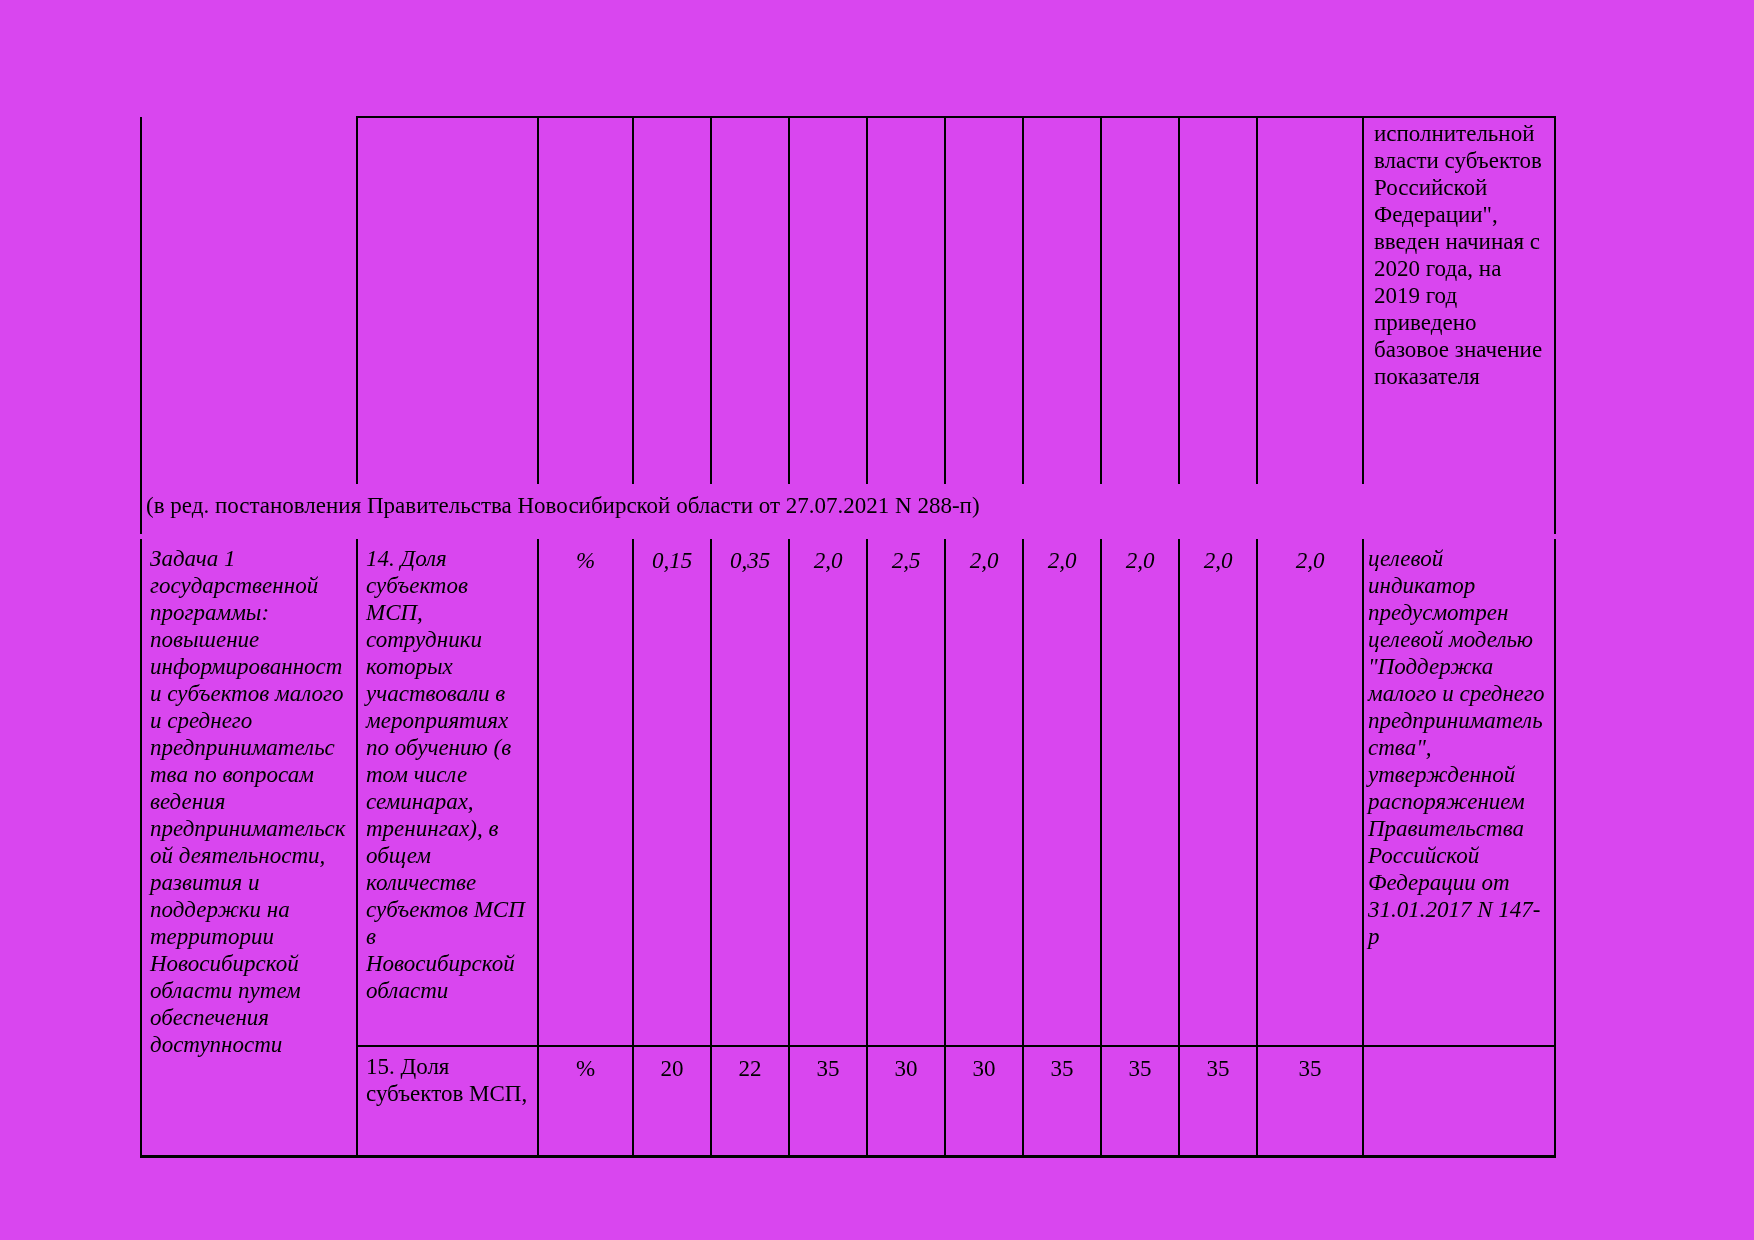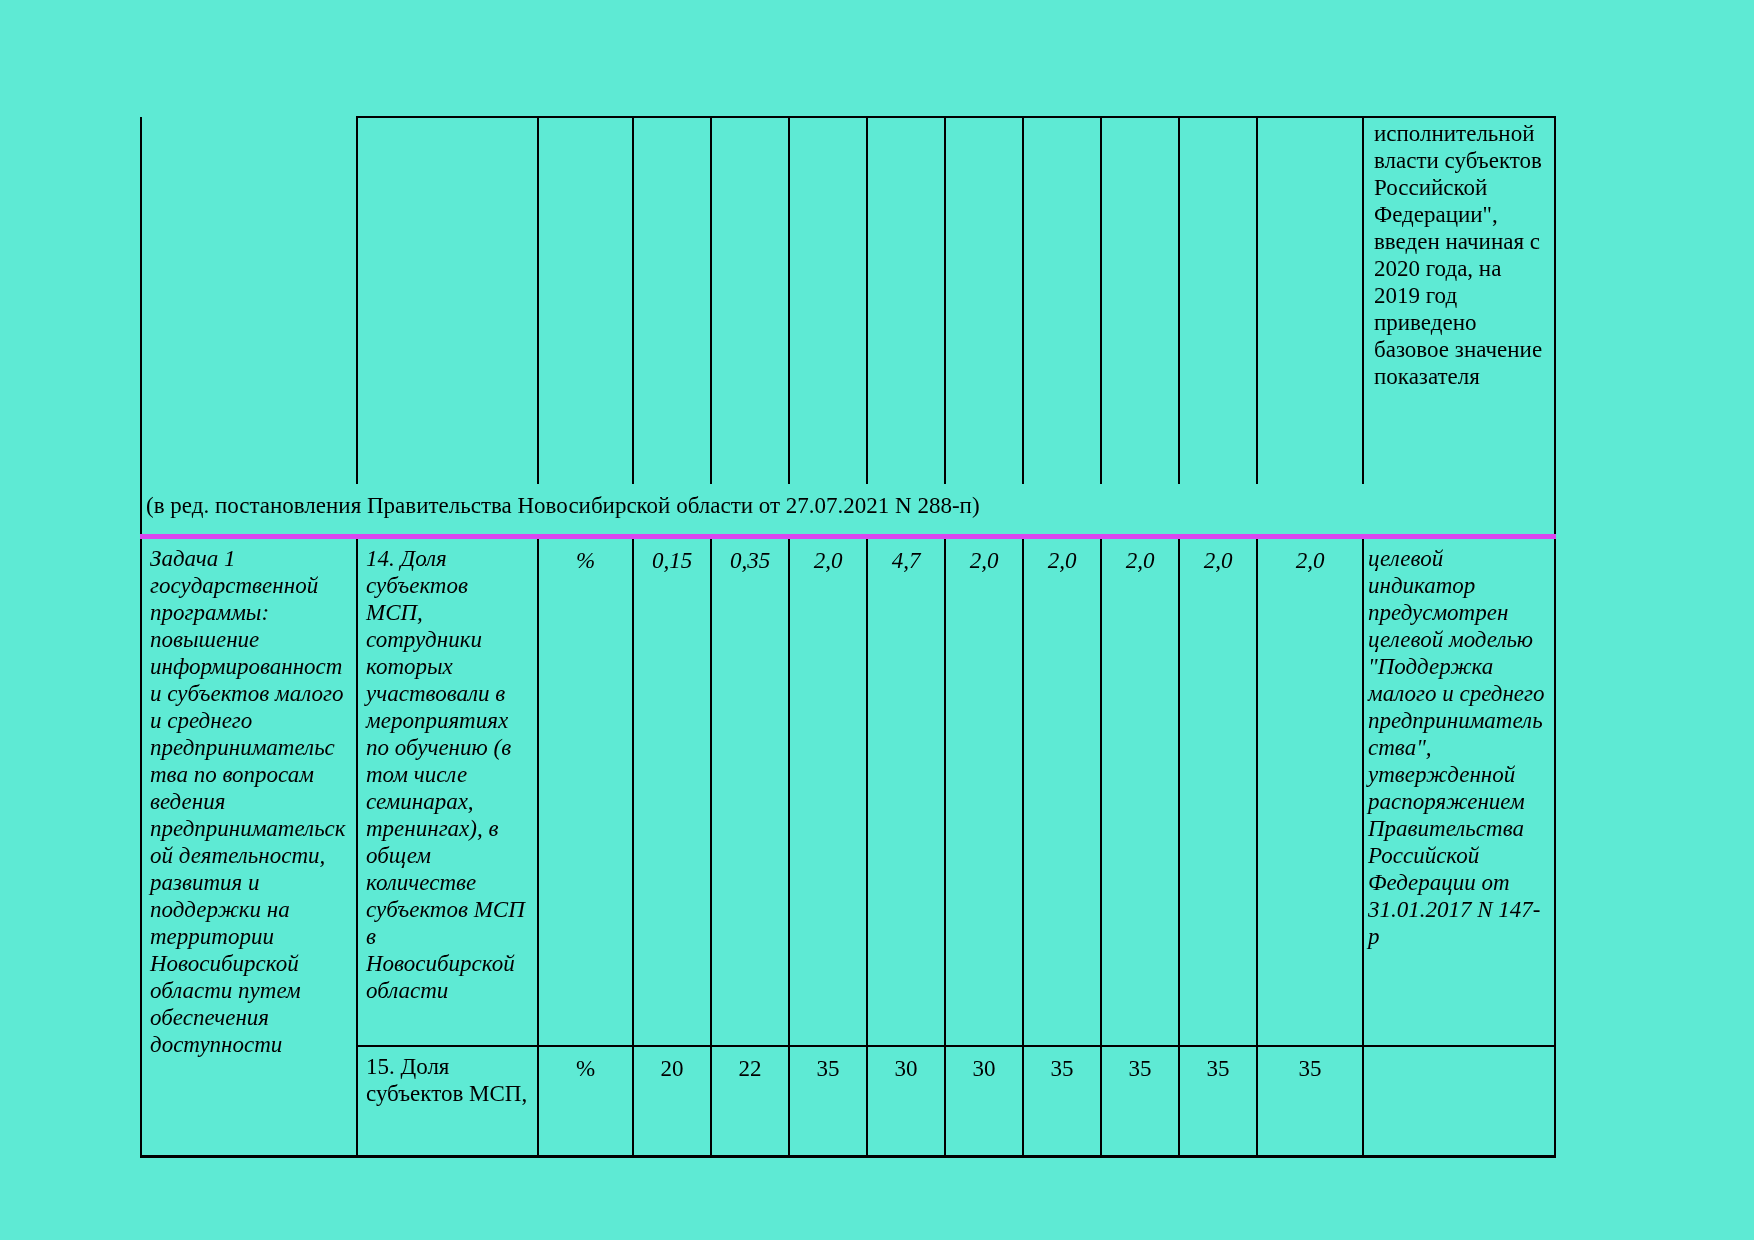--- a/index.html
+++ b/index.html
@@ -14,21 +14,21 @@
     overflow: hidden;
     font-family: "Liberation Serif", "DejaVu Serif", serif;
     font-size: 23px;
     line-height: 27px;
     color: #000000;
   }
   .page {
     position: absolute;
     left: 0; top: 0;
     width: 1754px; height: 1240px;
-    background: #5eead4;
+    background: #d946ef;
   }
   table.grid {
     position: absolute;
     left: 140px;
     top: 116px;
     width: 1414px;
     border-collapse: collapse;
     table-layout: fixed;
   }
   td {
@@ -111,21 +111,21 @@
       <td class="b-cell" colspan="13">(в ред. постановления Правительства Новосибирской области от 27.07.2021 N 288-п)</td>
     </tr>
 
     <tr class="rowC">
       <td class="task-cell" rowspan="2">Задача 1 государственной программы: повышение информированности субъектов малого и среднего предпринимательства по вопросам ведения предпринимательской деятельности, развития и поддержки на территории Новосибирской области путем обеспечения доступности</td>
       <td class="c-cell">14. Доля субъектов МСП, сотрудники которых участвовали в мероприятиях по обучению (в том числе семинарах, тренингах), в общем количестве субъектов МСП в Новосибирской области</td>
       <td class="c-cell num">%</td>
       <td class="c-cell num">0,15</td>
       <td class="c-cell num">0,35</td>
       <td class="c-cell num">2,0</td>
-      <td class="c-cell num">4,7</td>
+      <td class="c-cell num">2,5</td>
       <td class="c-cell num">2,0</td>
       <td class="c-cell num">2,0</td>
       <td class="c-cell num">2,0</td>
       <td class="c-cell num">2,0</td>
       <td class="c-cell num">2,0</td>
       <td class="c-cell c-last">целевой индикатор предусмотрен целевой моделью "Поддержка малого и среднего предпринимательства", утвержденной распоряжением Правительства Российской Федерации от 31.01.2017 N 147-р</td>
     </tr>
 
     <tr class="rowD">
       <td class="d-cell">15. Доля субъектов МСП,</td>

